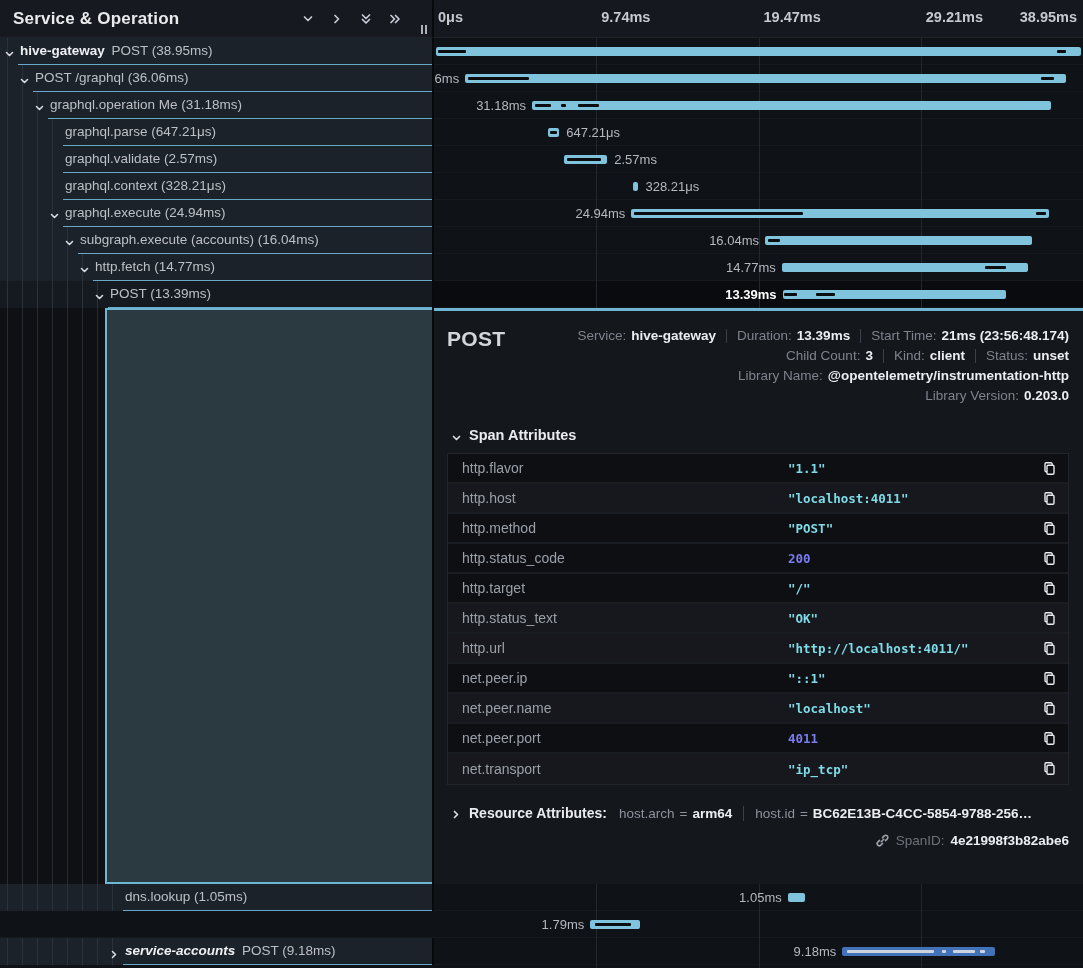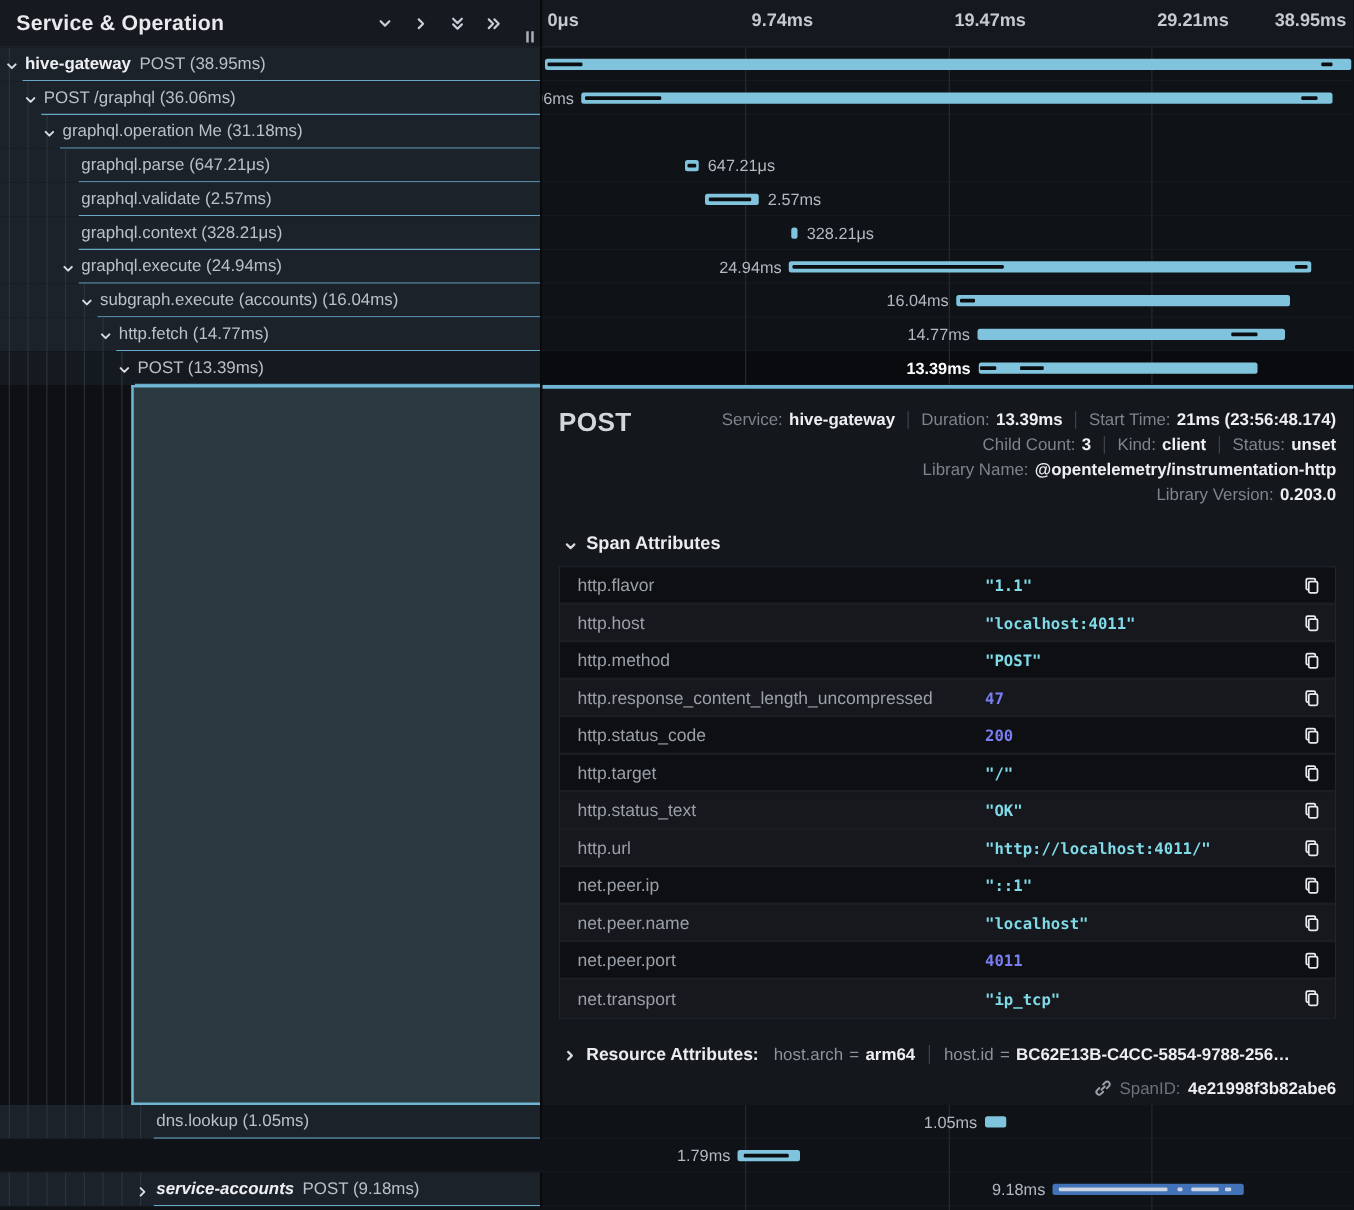--- a/index.html
+++ b/index.html
@@ -182,20 +182,27 @@
           <div class="name-cell">
             <i class="guide" style="left: 7px;"></i>
             <i class="guide" style="left: 22px;"></i>
             <i class="guide" style="left: 37px;"></i>
             <span class="chev" style="left: 34px;"><svg width="11" height="11" viewBox="0 0 11 11">
                 <polyline points="2.5,3.5 5.5,6.5 8.5,3.5"></polyline>
               </svg></span>
             <span class="txt" style="left: 50px;">graphql.operation Me (31.18ms)</span>
             <i class="rowborder" style="left: 48px;"></i>
           </div>
+          <div class="time-cell">
+            <div class="bar" style="left: 15.1%; width: 80%; min-width: 4px; background: rgb(127, 195, 220);"></div>
+            <i class="btick" style="left: 15.5%; width: 2.6%; background: rgb(11, 13, 16);"></i>
+            <i class="btick" style="left: 19.6%; width: 0.8%; background: rgb(11, 13, 16);"></i>
+            <i class="btick" style="left: 22.2%; width: 3.2%; background: rgb(11, 13, 16);"></i>
+            <span class="tlabel" style="right: calc(84.9% + 6px);">31.18ms</span>
+          </div>
         </div>
         <div class="row">
           <div class="name-cell">
             <i class="guide" style="left: 7px;"></i>
             <i class="guide" style="left: 22px;"></i>
             <i class="guide" style="left: 37px;"></i>
             <i class="guide" style="left: 52px;"></i>
             <span class="txt" style="left: 65px;">graphql.parse (647.21μs)</span>
             <i class="rowborder" style="left: 63px;"></i>
           </div>
@@ -389,28 +396,20 @@
                 </svg></span>
             </div>
             <div class="attr-row odd">
               <span class="attr-key">http.method</span>
               <span class="attr-val str">"POST"</span>
               <span class="copy-btn"><svg width="15" height="15" viewBox="0 0 15 15">
                   <rect x="5" y="4.2" width="7" height="9" rx="1.2"></rect>
                   <path d="M10.2,4.2 V3 a1.2,1.2 0 0 0 -1.2,-1.2 H4.2 A1.2,1.2 0 0 0 3,3 v6.5 a1.2,1.2 0 0 0 1.2,1.2 H5"></path>
                 </svg></span>
             </div>
-            <div class="attr-row even">
-              <span class="attr-key">http.response_content_length_uncompressed</span>
-              <span class="attr-val num">47</span>
-              <span class="copy-btn"><svg width="15" height="15" viewBox="0 0 15 15">
-                  <rect x="5" y="4.2" width="7" height="9" rx="1.2"></rect>
-                  <path d="M10.2,4.2 V3 a1.2,1.2 0 0 0 -1.2,-1.2 H4.2 A1.2,1.2 0 0 0 3,3 v6.5 a1.2,1.2 0 0 0 1.2,1.2 H5"></path>
-                </svg></span>
-            </div>
             <div class="attr-row odd">
               <span class="attr-key">http.status_code</span>
               <span class="attr-val num">200</span>
               <span class="copy-btn"><svg width="15" height="15" viewBox="0 0 15 15">
                   <rect x="5" y="4.2" width="7" height="9" rx="1.2"></rect>
                   <path d="M10.2,4.2 V3 a1.2,1.2 0 0 0 -1.2,-1.2 H4.2 A1.2,1.2 0 0 0 3,3 v6.5 a1.2,1.2 0 0 0 1.2,1.2 H5"></path>
                 </svg></span>
             </div>
             <div class="attr-row odd">
               <span class="attr-key">http.target</span>

